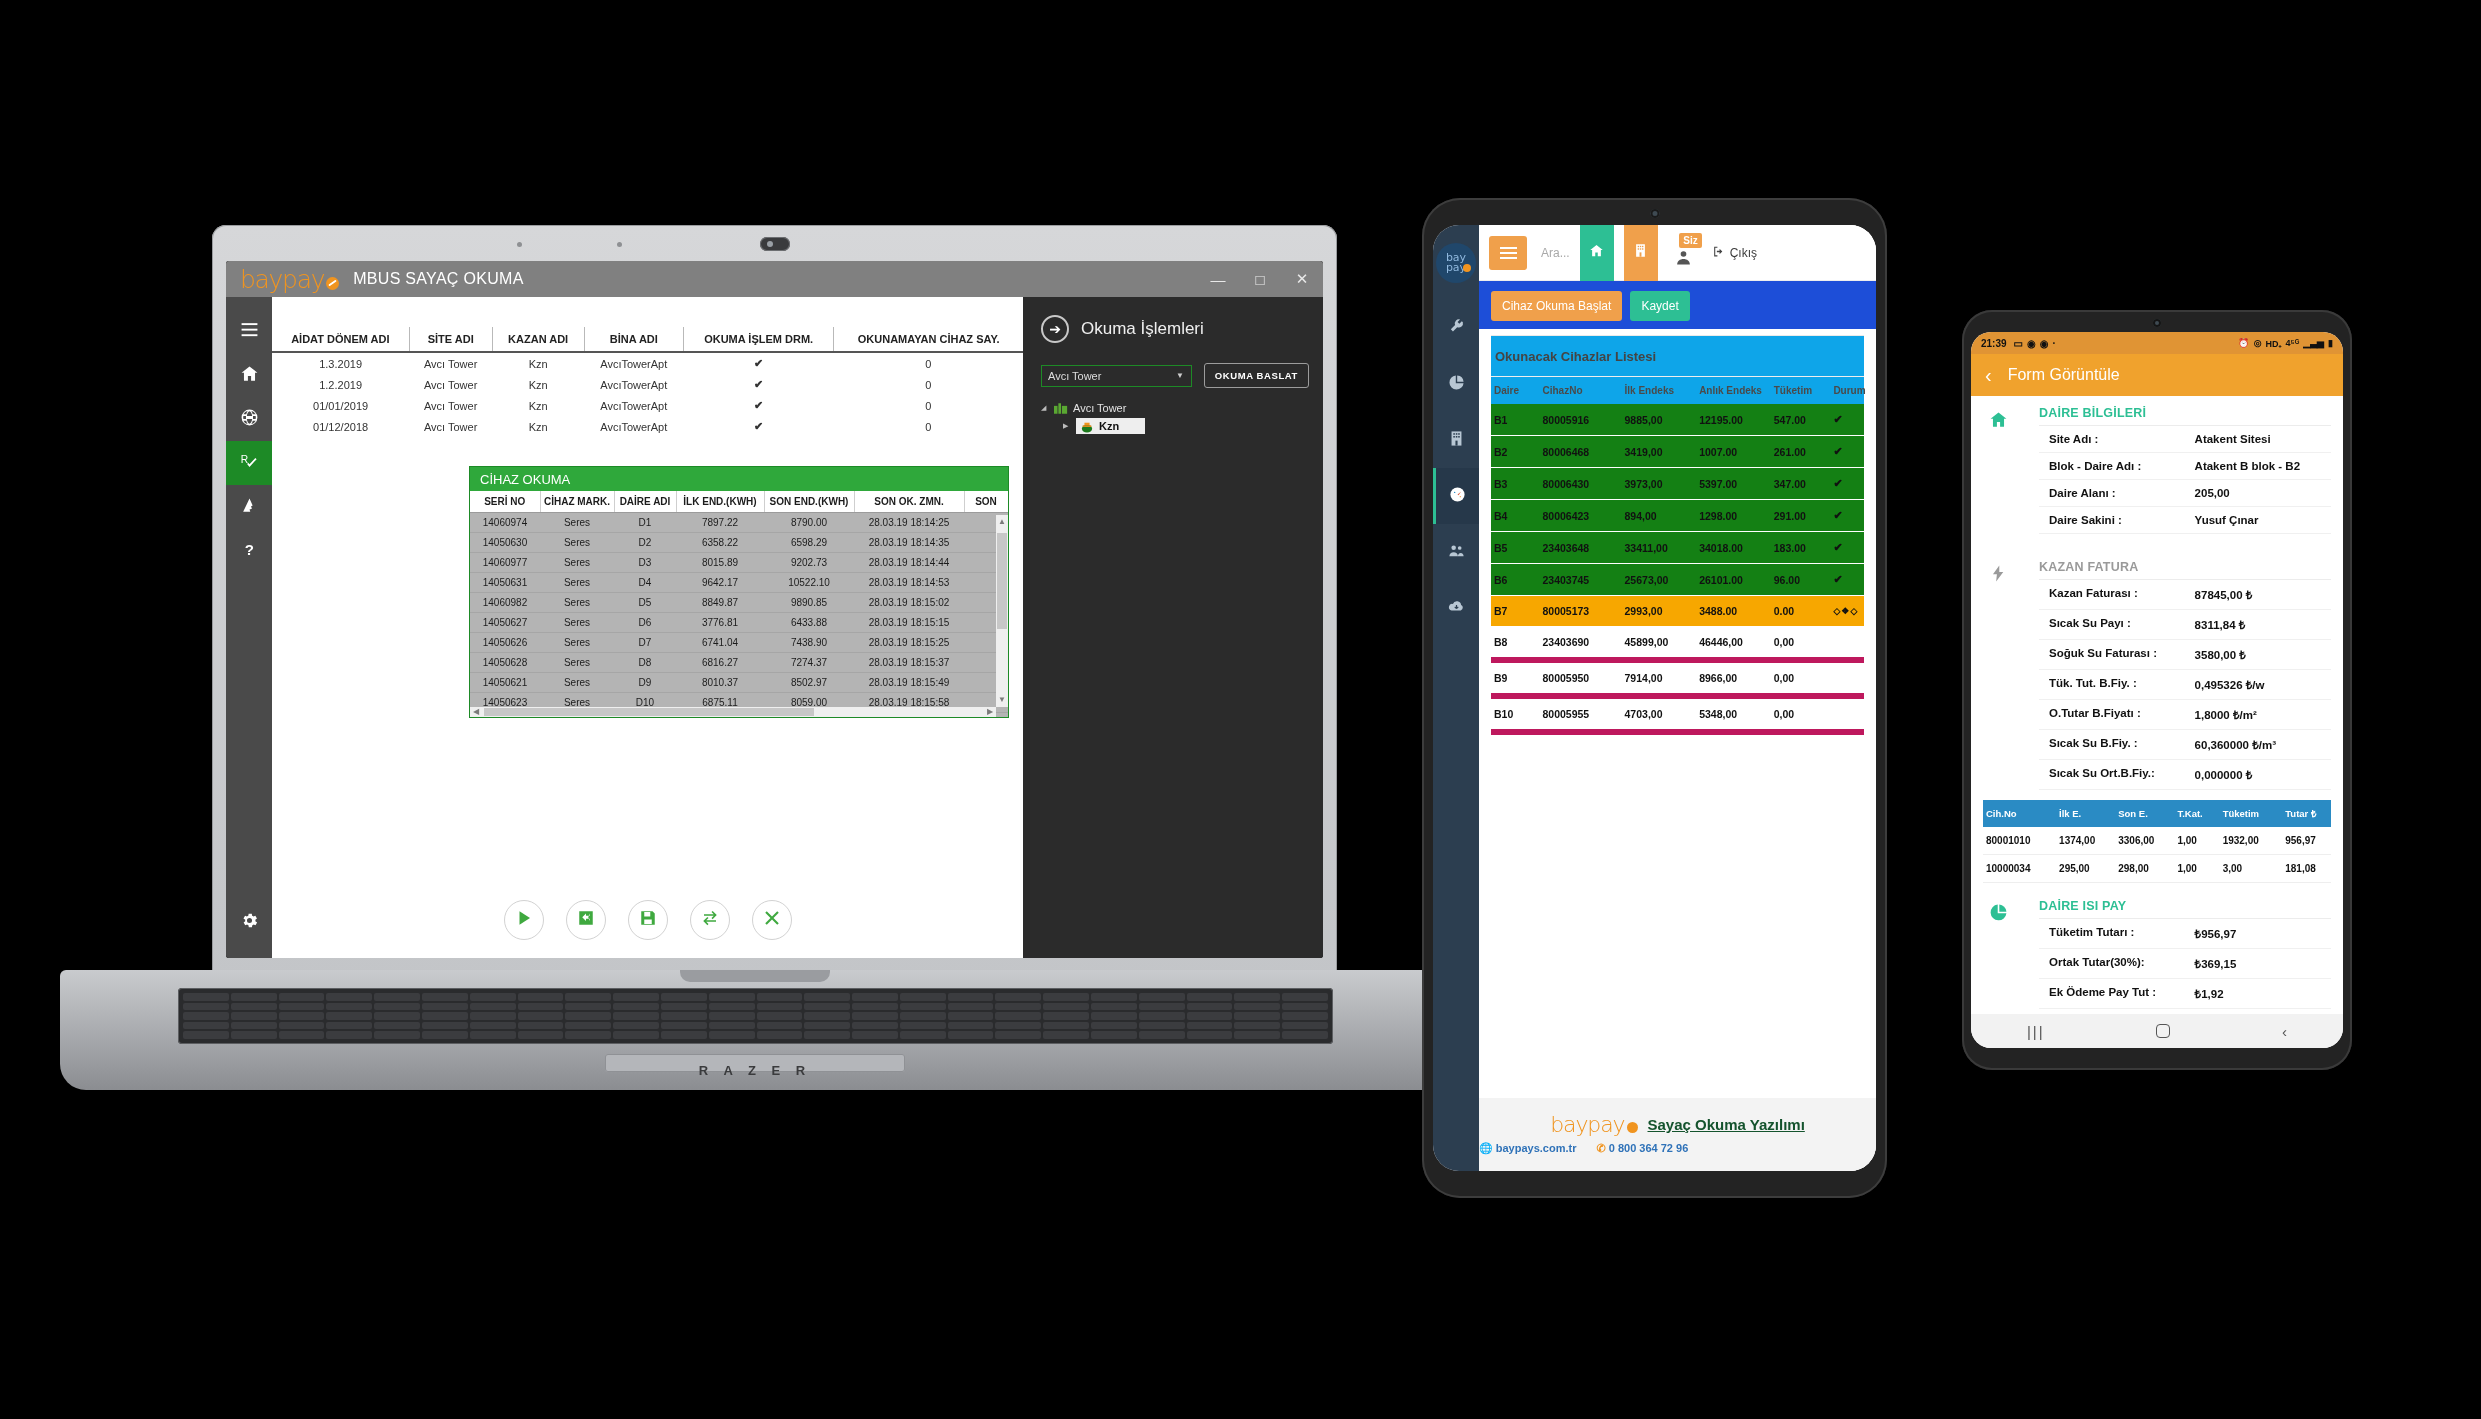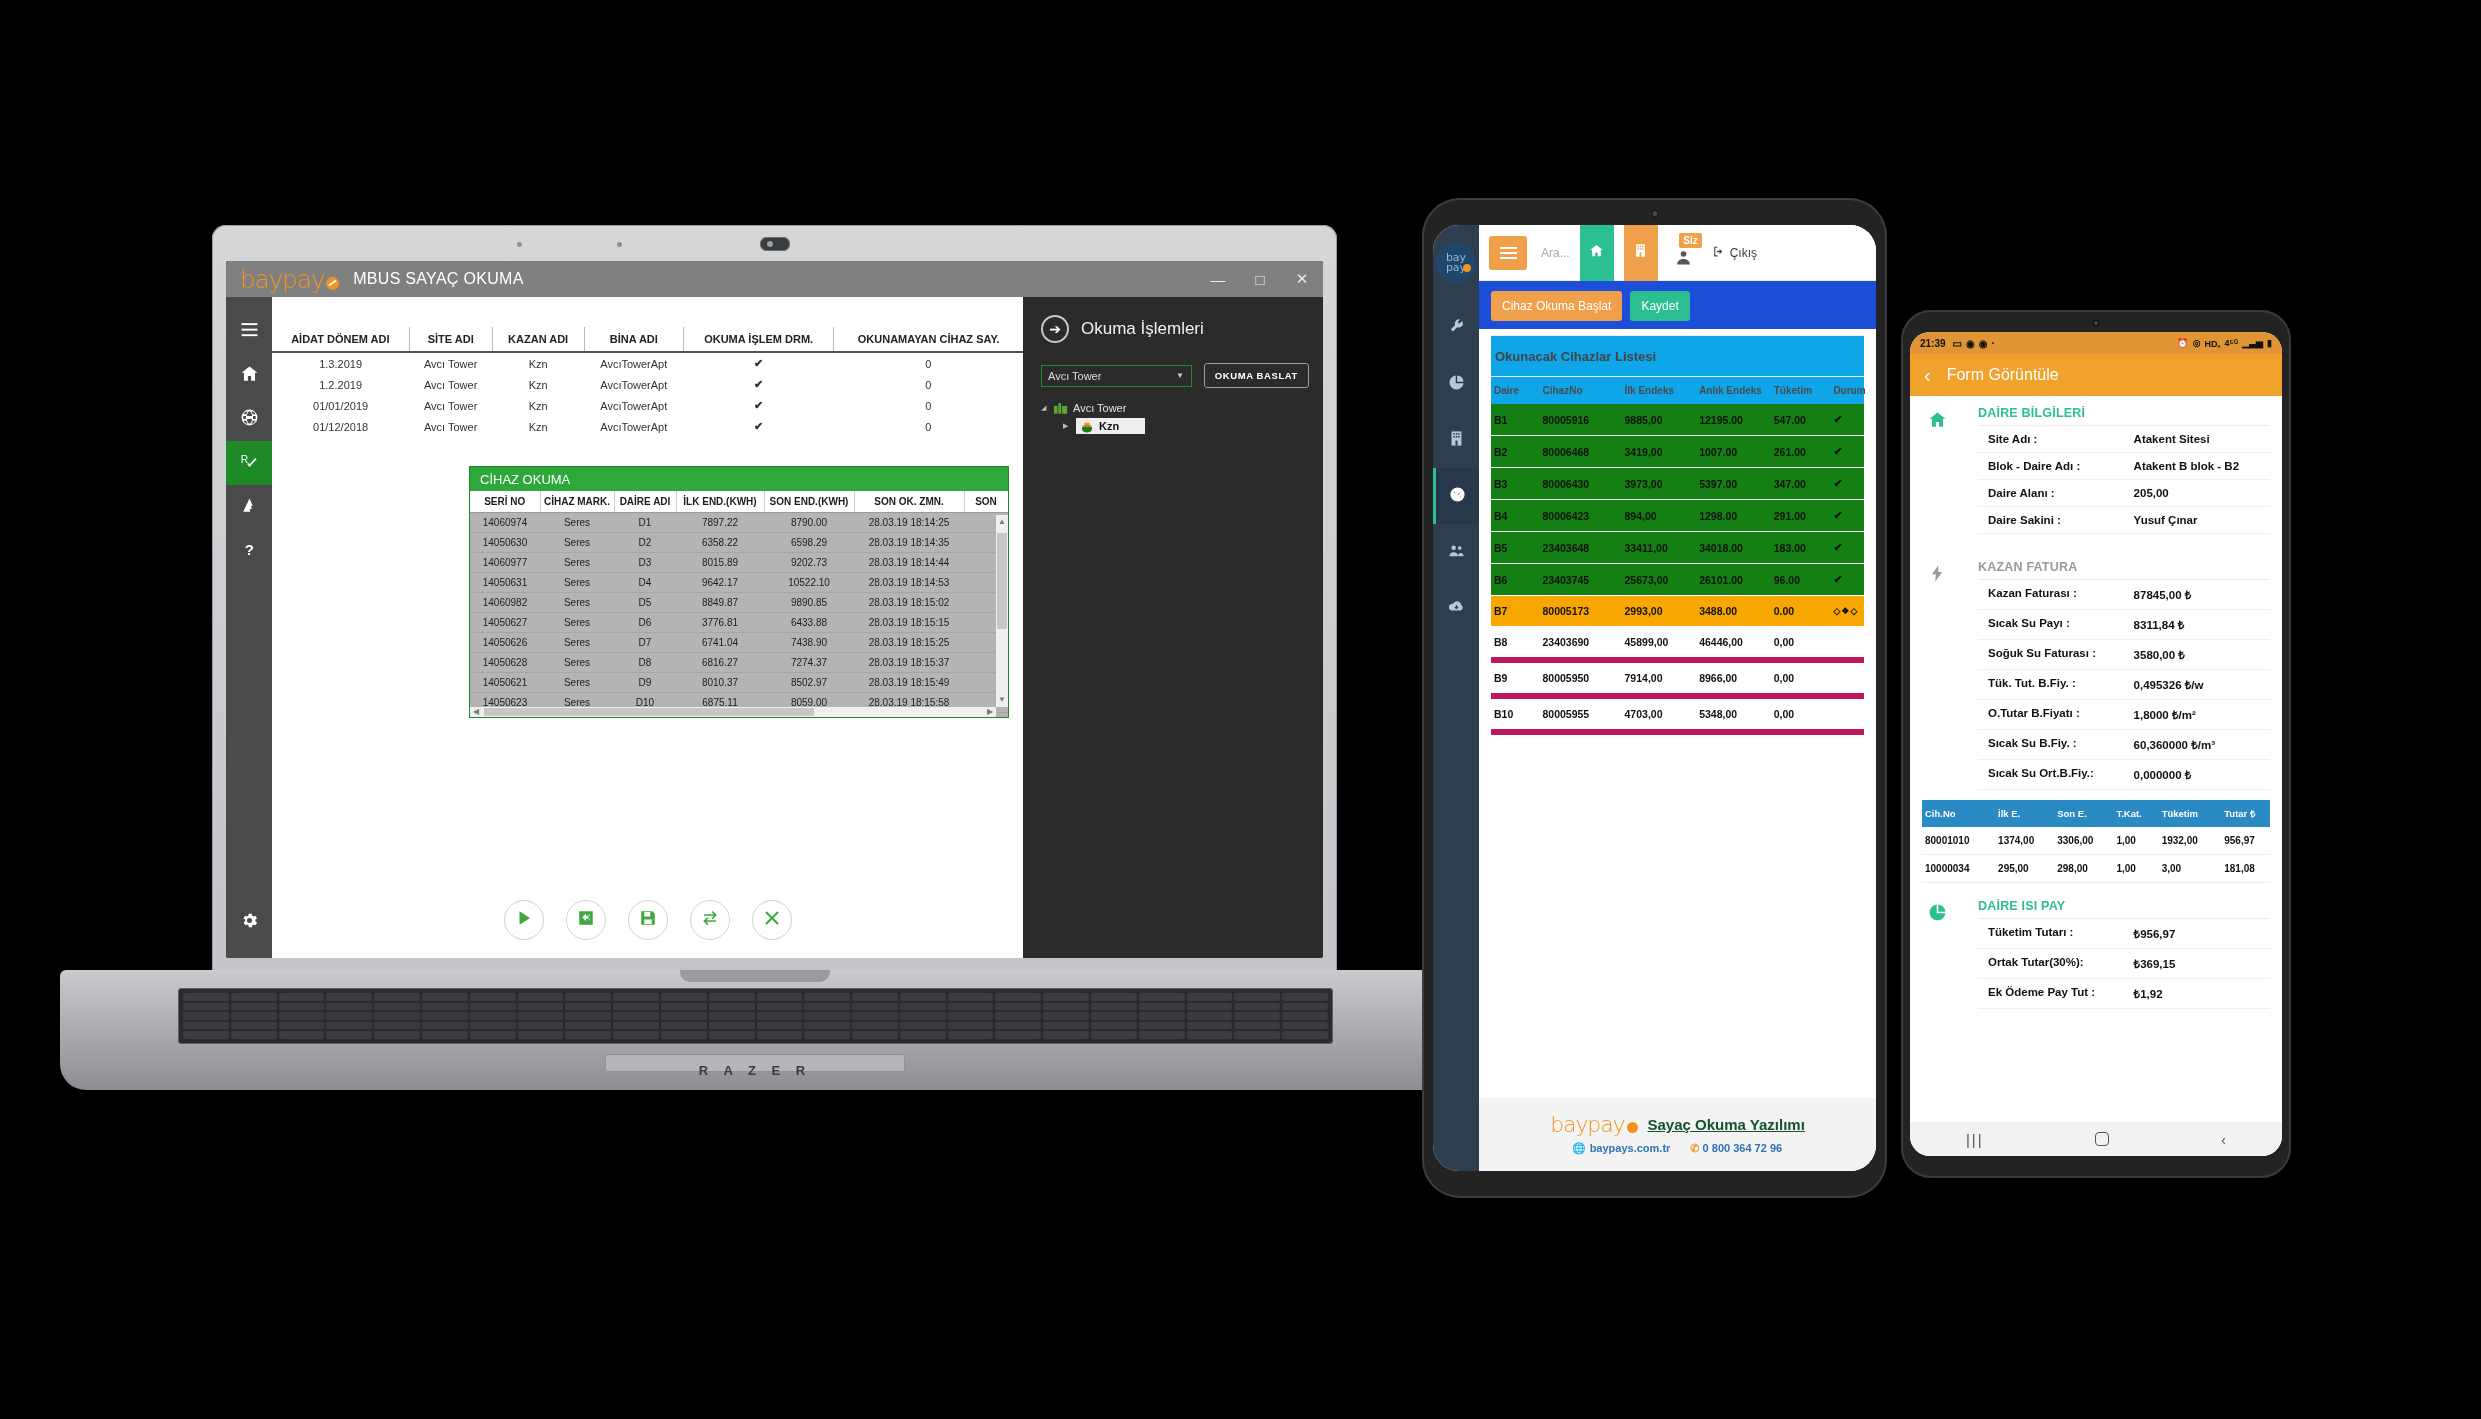--- a/index.html
+++ b/index.html
@@ -205,25 +205,25 @@
   .mt tr.orange td { background:#f7a700; border-bottom:1px solid #fff; }
   .mt tr.plain td { background:#fff; border-bottom:6px solid #be185d; }
   .mt .chk { color:#111; font-size:11px; }
   .mt .dots { color:#111; font-size:9px; letter-spacing:1px; }
 
   .tfoot { margin-top:auto; background:#f3f3f3; padding:14px 0 16px 0; text-align:center; }
   .tfoot-row1 { display:flex; align-items:center; justify-content:center; gap:10px; }
   .tfoot .lw { color:#f0941f; font-size:22px; font-weight:300; letter-spacing:-1.1px; font-family:"DejaVu Sans", sans-serif; }
   .tfoot .lb { width:11px;height:11px;border-radius:50%;background:#f0941f;position:relative;top:3px;margin-left:2px;}
   .tfoot-soft { color:#14532d; font-size:15px; font-weight:bold;text-decoration:underline; }
-  .tfoot-row2 { margin-top:5px; display:flex; align-items:center; justify-content:center; gap:20px; font-size:11px; font-weight:bold; color:#2f72b8;}
+  .tfoot-row2 { margin-top:5px; display:flex; align-items:center; gap:20px; font-size:11px; font-weight:bold; color:#2f72b8;}
   .tfoot-row2 .ic { color:#f0941f; }
 
   
-  #phone { position:absolute; left:1901px; top:310px; width:390px; height:868px; }
+  #phone { position:absolute; left:1962px; top:310px; width:390px; height:760px; }
   .ph-shell { position:absolute; inset:0; background:#232323; border-radius:30px; box-shadow:inset 0 0 0 2px #3a3a3a; }
   .ph-screen { position:absolute; left:9px; top:22px; right:9px; bottom:22px; background:#fff; border-radius:20px; overflow:hidden; display:flex; flex-direction:column;}
   .ph-cam { position:absolute; left:50%; transform:translateX(-50%); top:9px; width:8px; height:8px; border-radius:50%; background:#3e4a52; box-shadow:inset 0 0 0 2px #151515;}
   .ph-status { height:22px; background:#e09434; display:flex; align-items:center; padding:0 10px; color:#111; font-size:10px; font-weight:bold; }
   .ph-status .right { margin-left:auto; display:flex; gap:4px; align-items:center; font-size:9px; }
   .ph-appbar { height:42px; background:#f0a22d; display:flex; align-items:center; padding:0 14px; gap:16px;}
   .ph-back { color:#fff; font-size:20px; line-height:1; font-weight:300; }
   .ph-title { color:#fff; font-size:16px; }
   .ph-body { flex:1; overflow:hidden; background:#fff; padding:0 0 0 0; }
 

